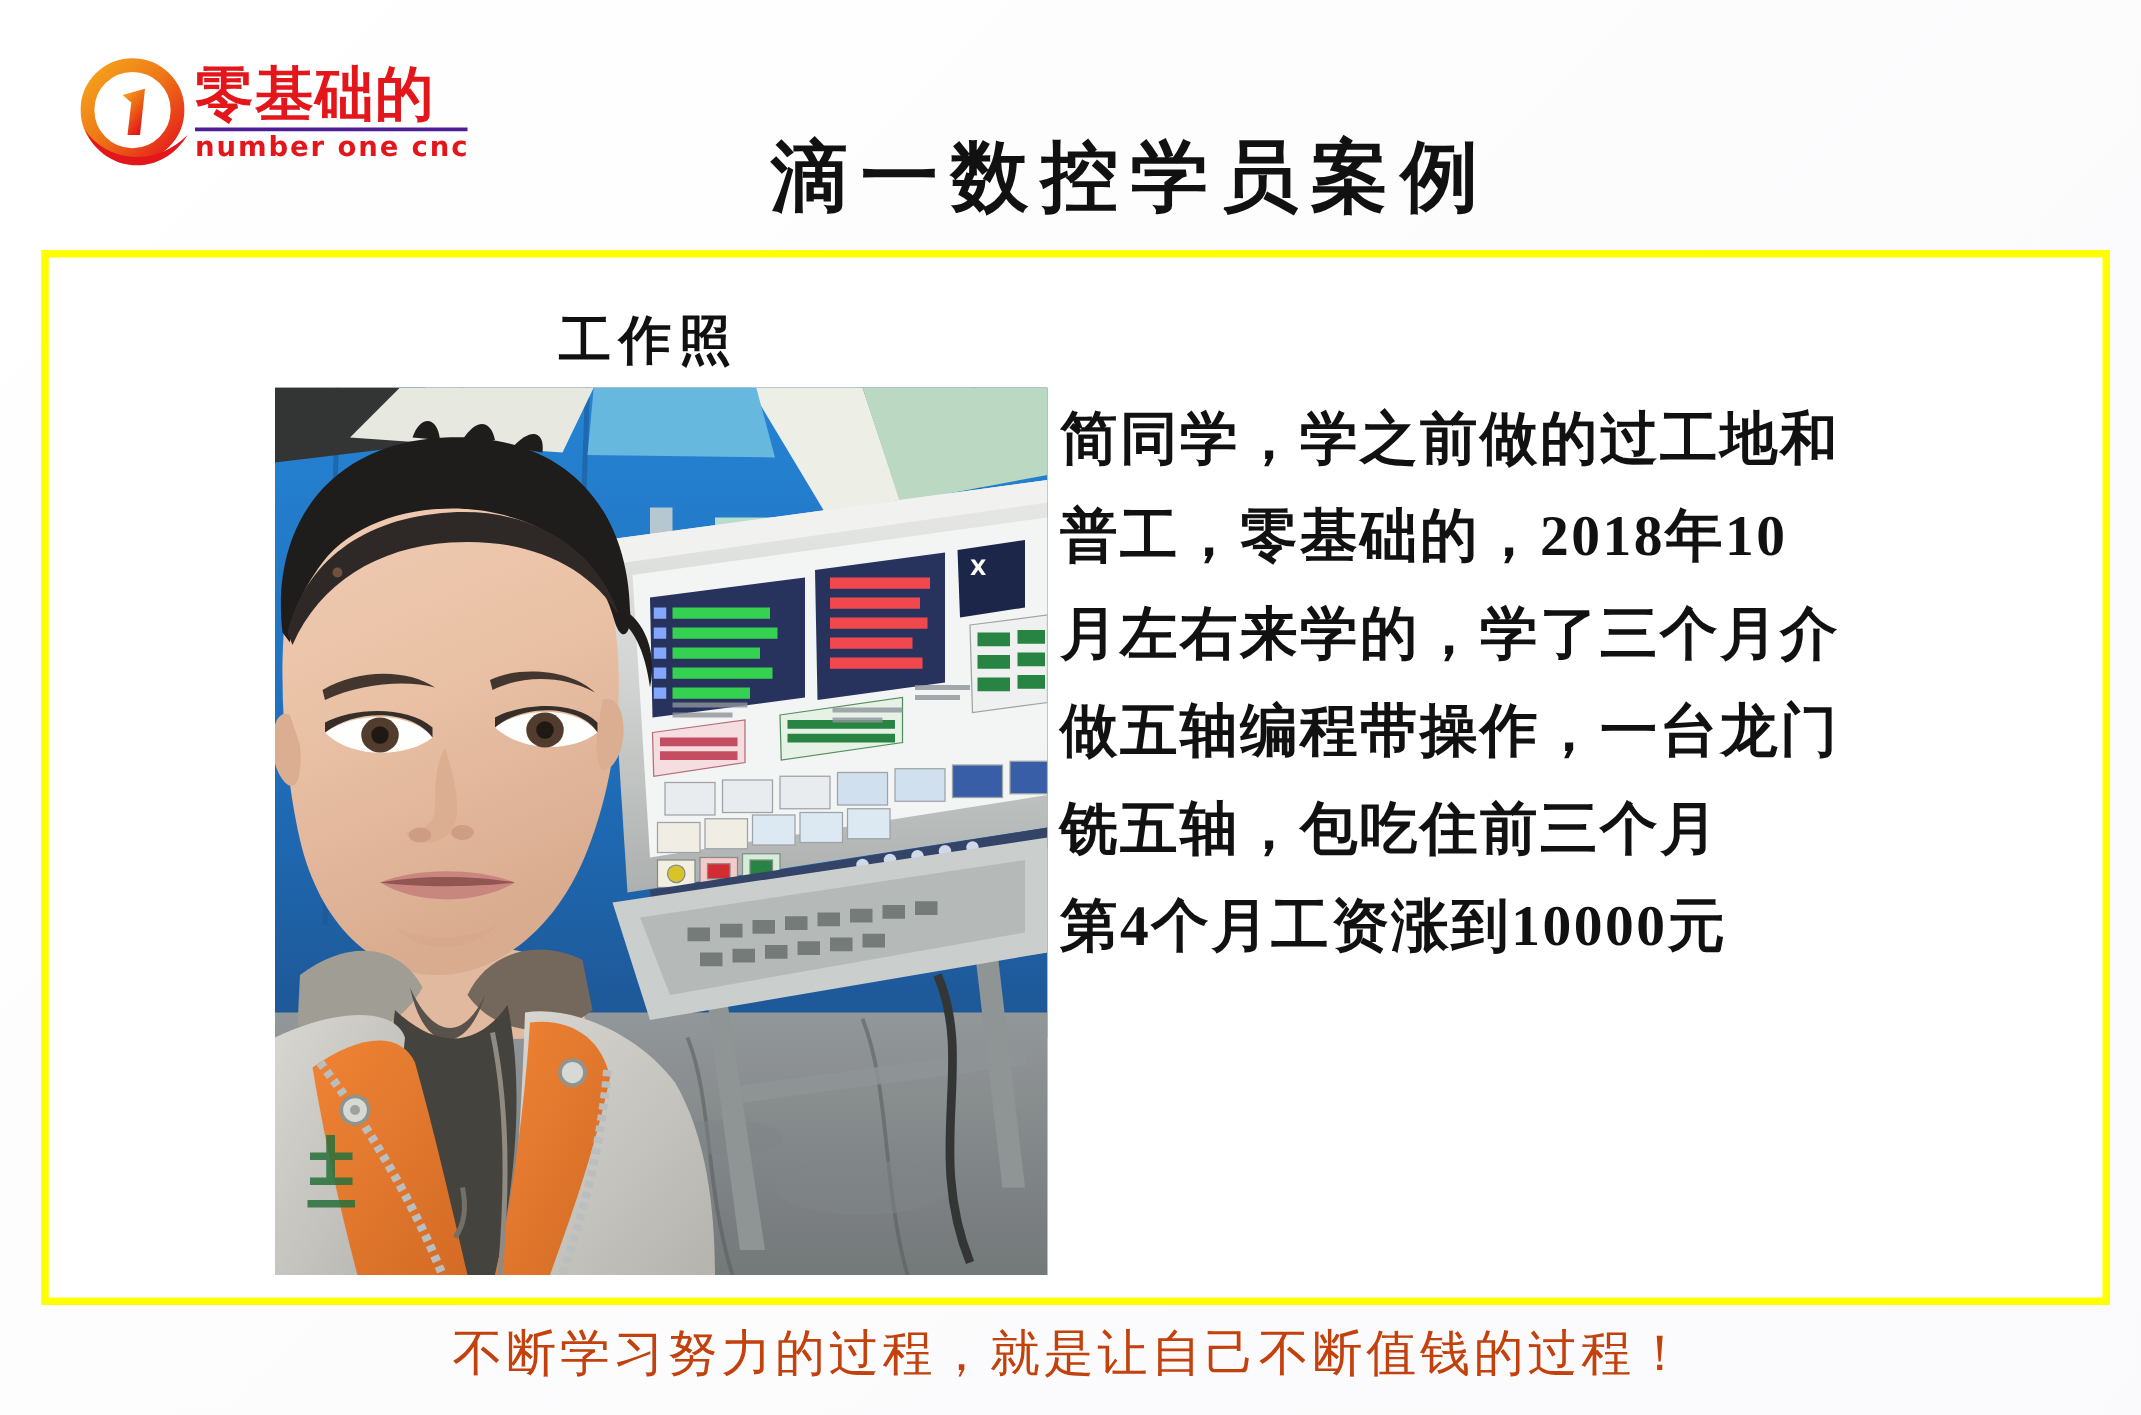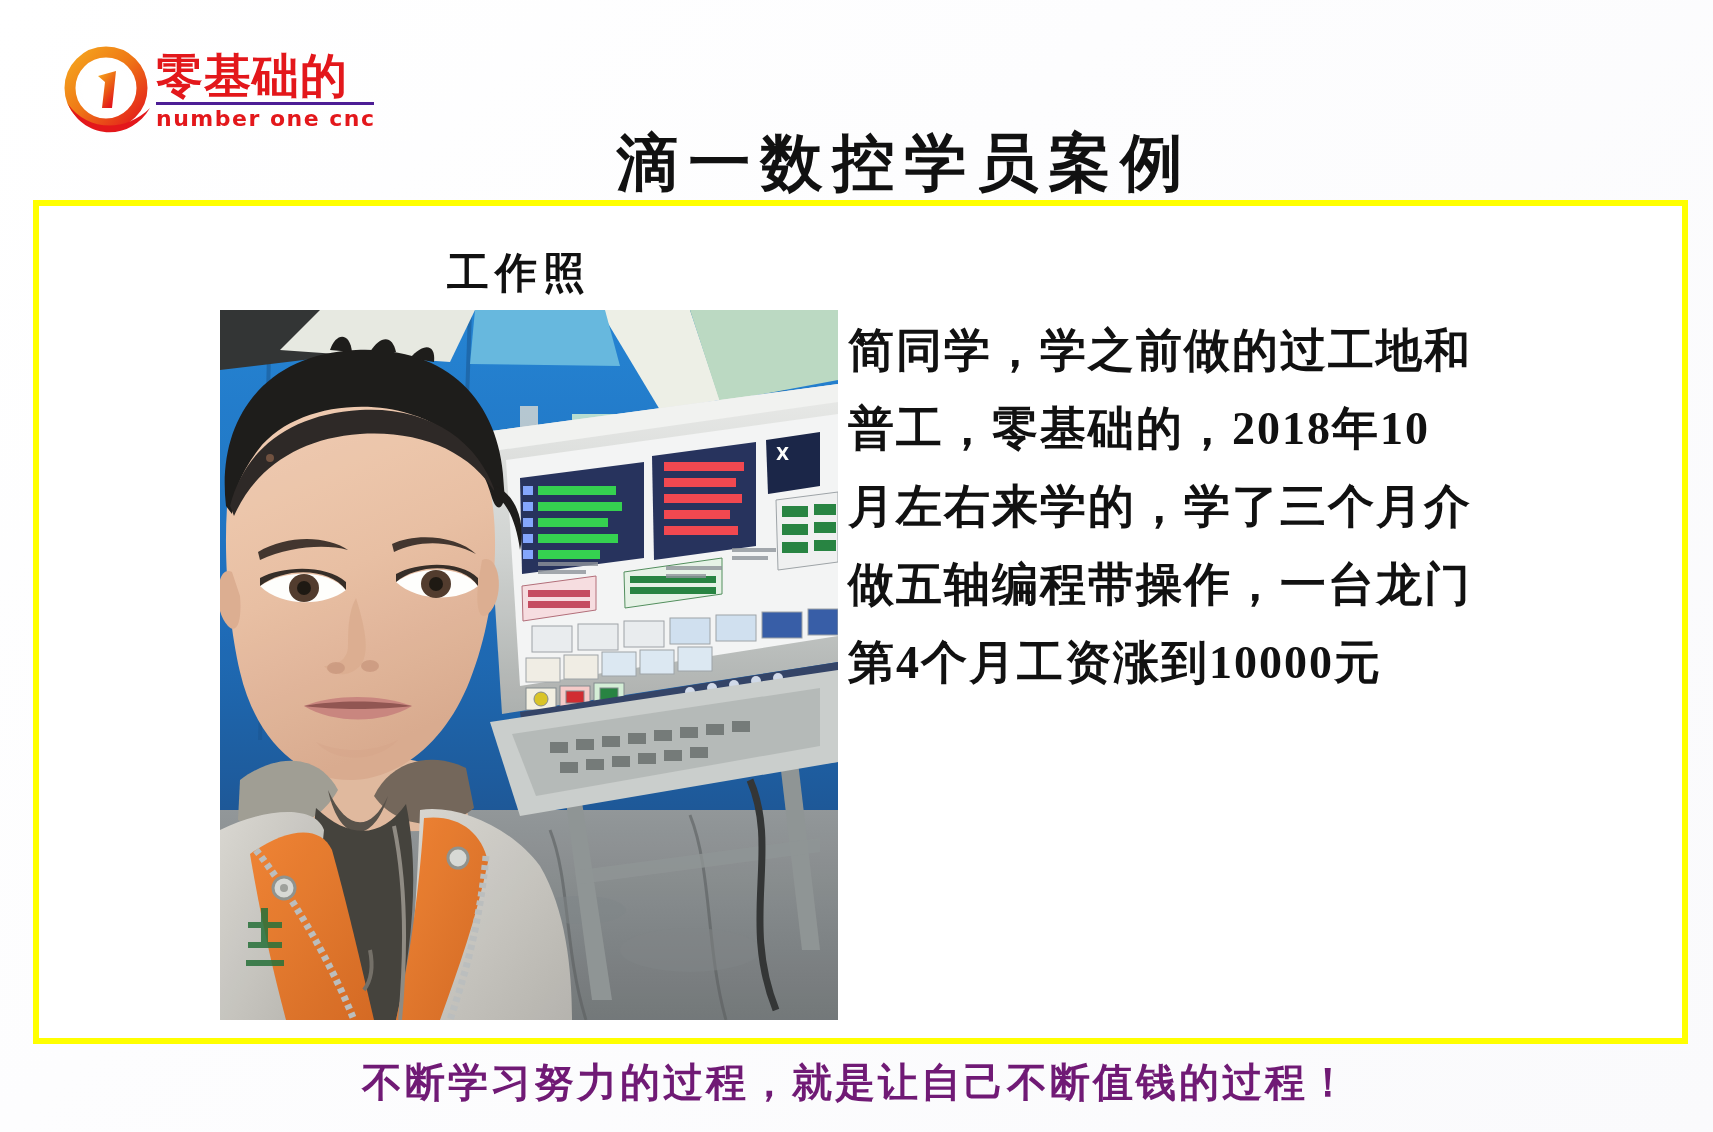--- a/index.html
+++ b/index.html
@@ -60,21 +60,21 @@
     border-top: 3px solid #4c1d95;
     padding-top: 1px;
     width: 218px;
     text-align: center;
   }
 
   
   #page-title {
     position: absolute;
     left: 0;
-    top: 124px;
+    top: 103px;
     width: 1713px;
     text-align: center;
     font-family: "Liberation Serif", "DejaVu Serif", serif;
     font-weight: bold;
     font-size: 62px;
     line-height: 78px;
     letter-spacing: 10px;
     color: #111111;
     padding-left: 96px;
     box-sizing: border-box;
@@ -134,25 +134,25 @@
   }
 
   
   #footer-slogan {
     position: absolute;
     left: 0;
     top: 1056px;
     width: 1713px;
     text-align: center;
     font-family: "Liberation Serif", "DejaVu Serif", serif;
-    font-weight: bold;
+    font-weight: normal;
     font-size: 40px;
     line-height: 54px;
     letter-spacing: 3px;
-    color: #701a75;
+    color: #c2410c;
   }
 </style>
 </head>
 <body>
 
 <div id="logo">
   <div id="logo-mark">
     <svg width="96" height="92" viewBox="0 0 96 92" xmlns="http://www.w3.org/2000/svg">
       <defs>
         <linearGradient id="gRing" x1="0" y1="0" x2="1" y2="1">
@@ -451,16 +451,17 @@
       <rect x="0" y="0" width="618" height="710" fill="#f0e2c8" opacity="0.05"></rect>
     </g>
   </svg>
 </div>
 
 <div id="testimonial">
   <div class="tline">简同学，学之前做的过工地和</div>
   <div class="tline">普工，零基础的，2018年10</div>
   <div class="tline">月左右来学的，学了三个月介</div>
   <div class="tline">做五轴编程带操作，一台龙门</div>
+  <div class="tline">铣五轴，包吃住前三个月</div>
   <div class="tline">第4个月工资涨到10000元</div>
 </div>
 
 <div id="footer-slogan">不断学习努力的过程，就是让自己不断值钱的过程！</div>
 
 </body></html>

